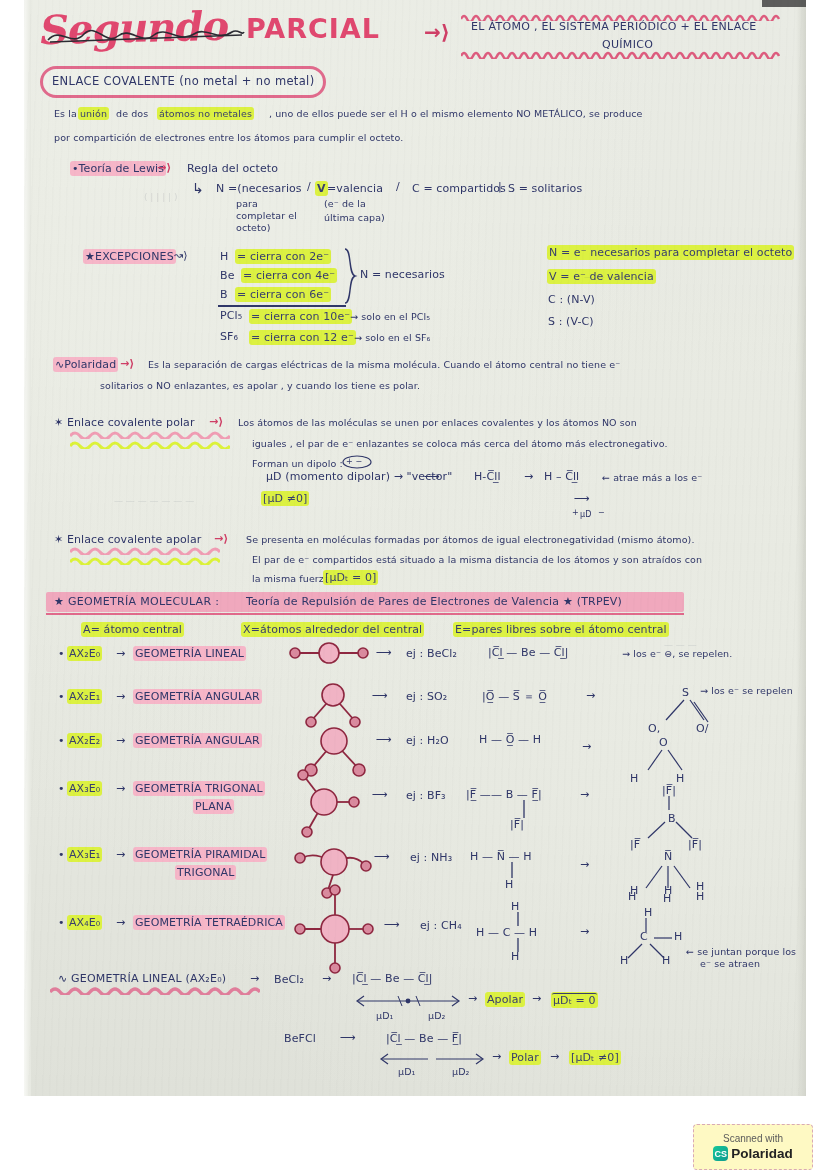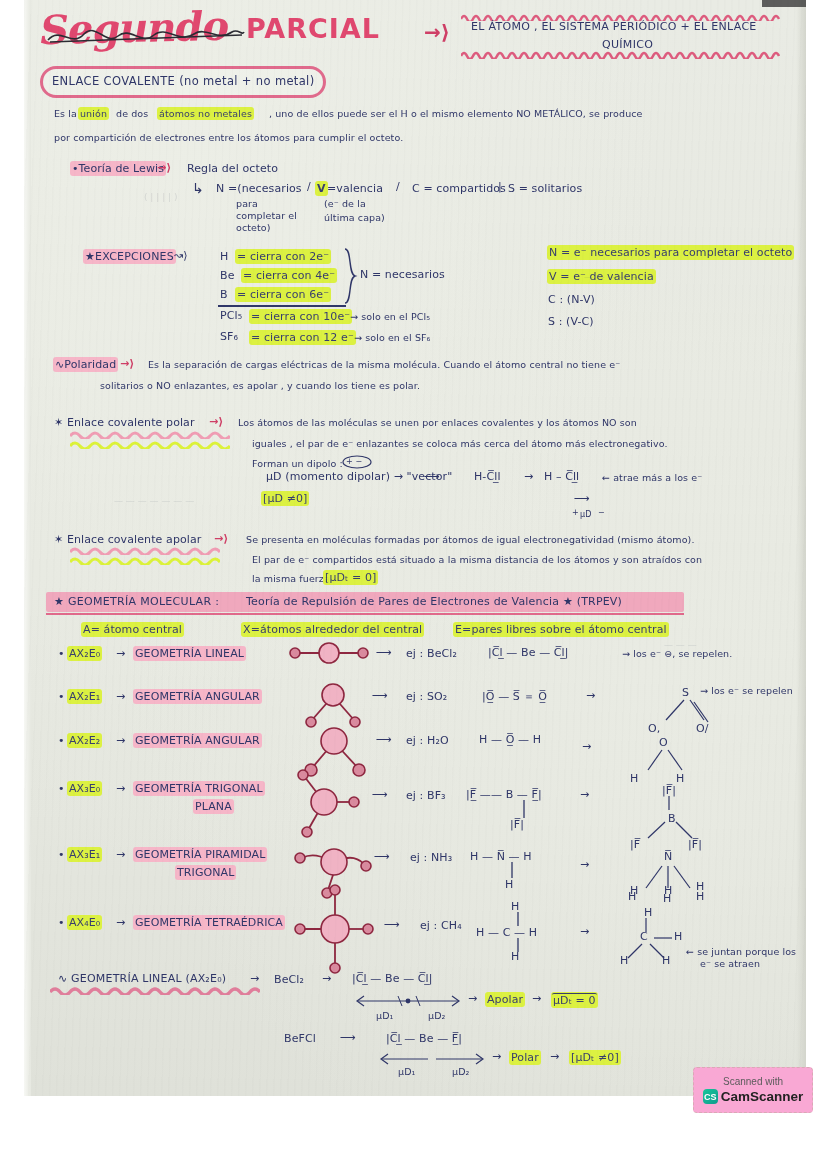--- a/index.html
+++ b/index.html
@@ -49,22 +49,22 @@
   #scratch{position:absolute;left:22px;top:22px;width:200px;height:26px;}
 
   
   .bubble{position:absolute;border:3px solid #e06a8c;border-radius:26px;
           background:rgba(255,255,255,.18);}
 
   
   .mol{position:absolute;}
 
   
-  #cam{position:absolute;left:693px;top:1067px;width:118px;height:44px;
-       border:1px dashed #d9a9b5;border-radius:4px;background:#f9a8d4;
+  #cam{position:absolute;left:693px;top:1124px;width:118px;height:44px;
+       border:1px dashed #d9a9b5;border-radius:4px;background:#fef9c3;
        display:flex;flex-direction:column;align-items:center;justify-content:center;gap:2px;}
   #cam .l1{font-size:10px;color:#5b5b5b;font-family:"Liberation Sans",sans-serif;}
   #cam .l2{display:flex;align-items:center;gap:3px;}
   #cam .cs{width:15px;height:15px;border-radius:4px;
         background:linear-gradient(135deg,#16c79a,#0f9b8e);
         color:#fff;font-size:9px;font-weight:bold;display:flex;align-items:center;
         justify-content:center;font-family:"Liberation Sans",sans-serif;}
   #cam .nm{font-size:13.5px;font-weight:bold;color:#222;font-family:"Liberation Sans",sans-serif;}
 
   
@@ -436,15 +436,15 @@
   <div class="ghost" style="left:120px;top:192px;">( | | | | )</div>
   <div class="ghost" style="left:560px;top:272px;">— — — — —</div>
   <div class="ghost" style="left:90px;top:496px;">— — — — — — —</div>
   <div class="ghost" style="left:640px;top:640px;">— — —</div>
 </div>
 
 <div id="cam">
   <div class="l1">Scanned with</div>
   <div class="l2">
     <div class="cs">CS</div>
-    <div class="nm">CamScanner</div>
+    <div class="nm">Polaridad</div>
   </div>
 </div>
 
 </body></html>

